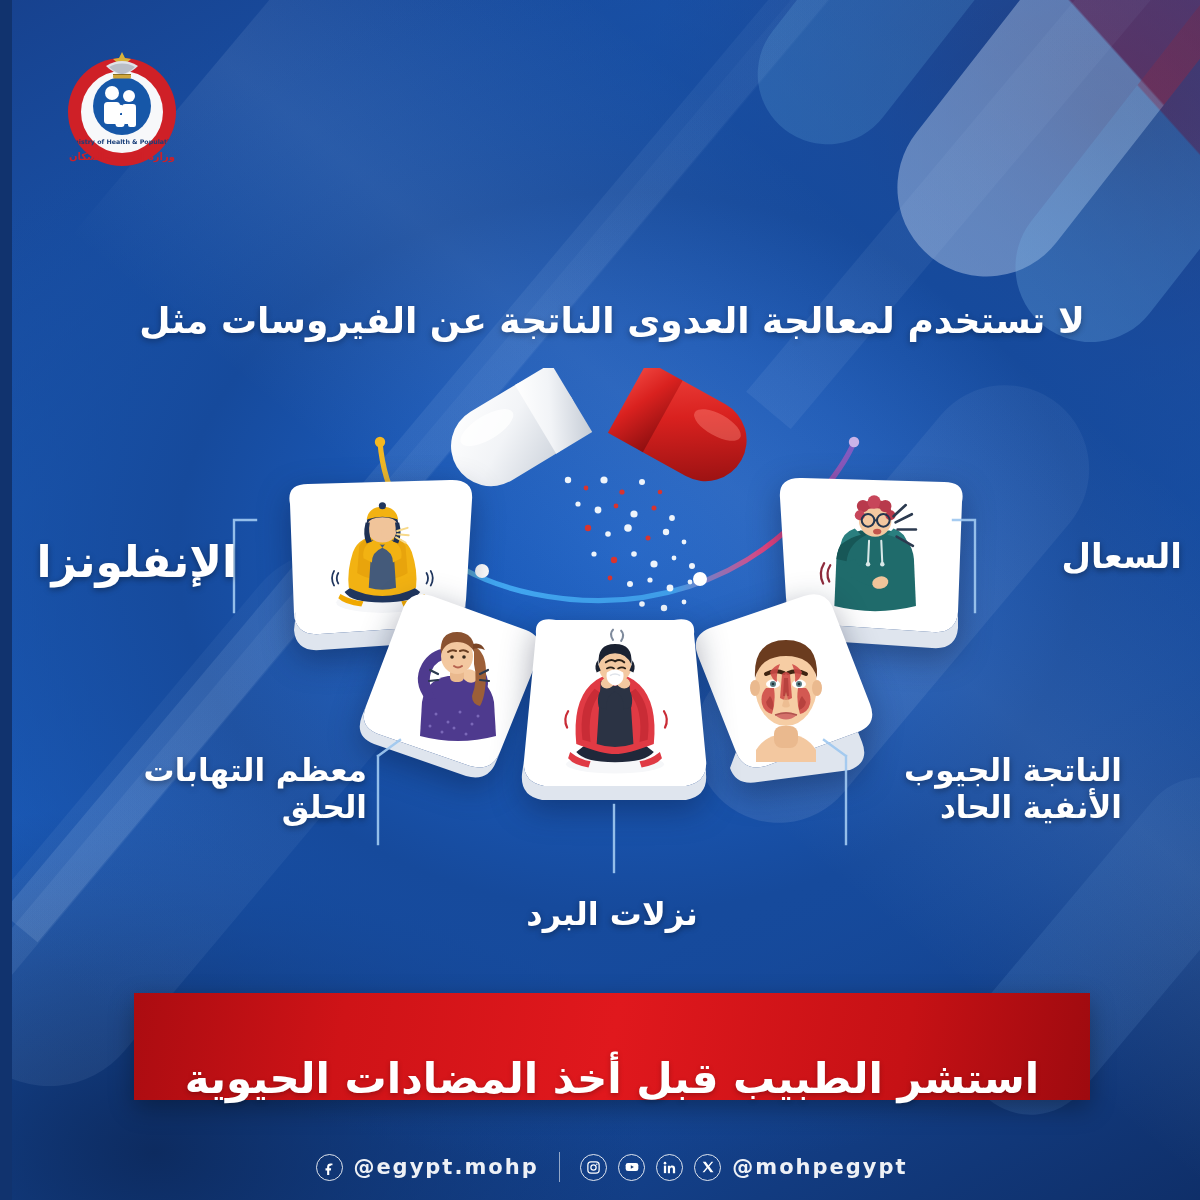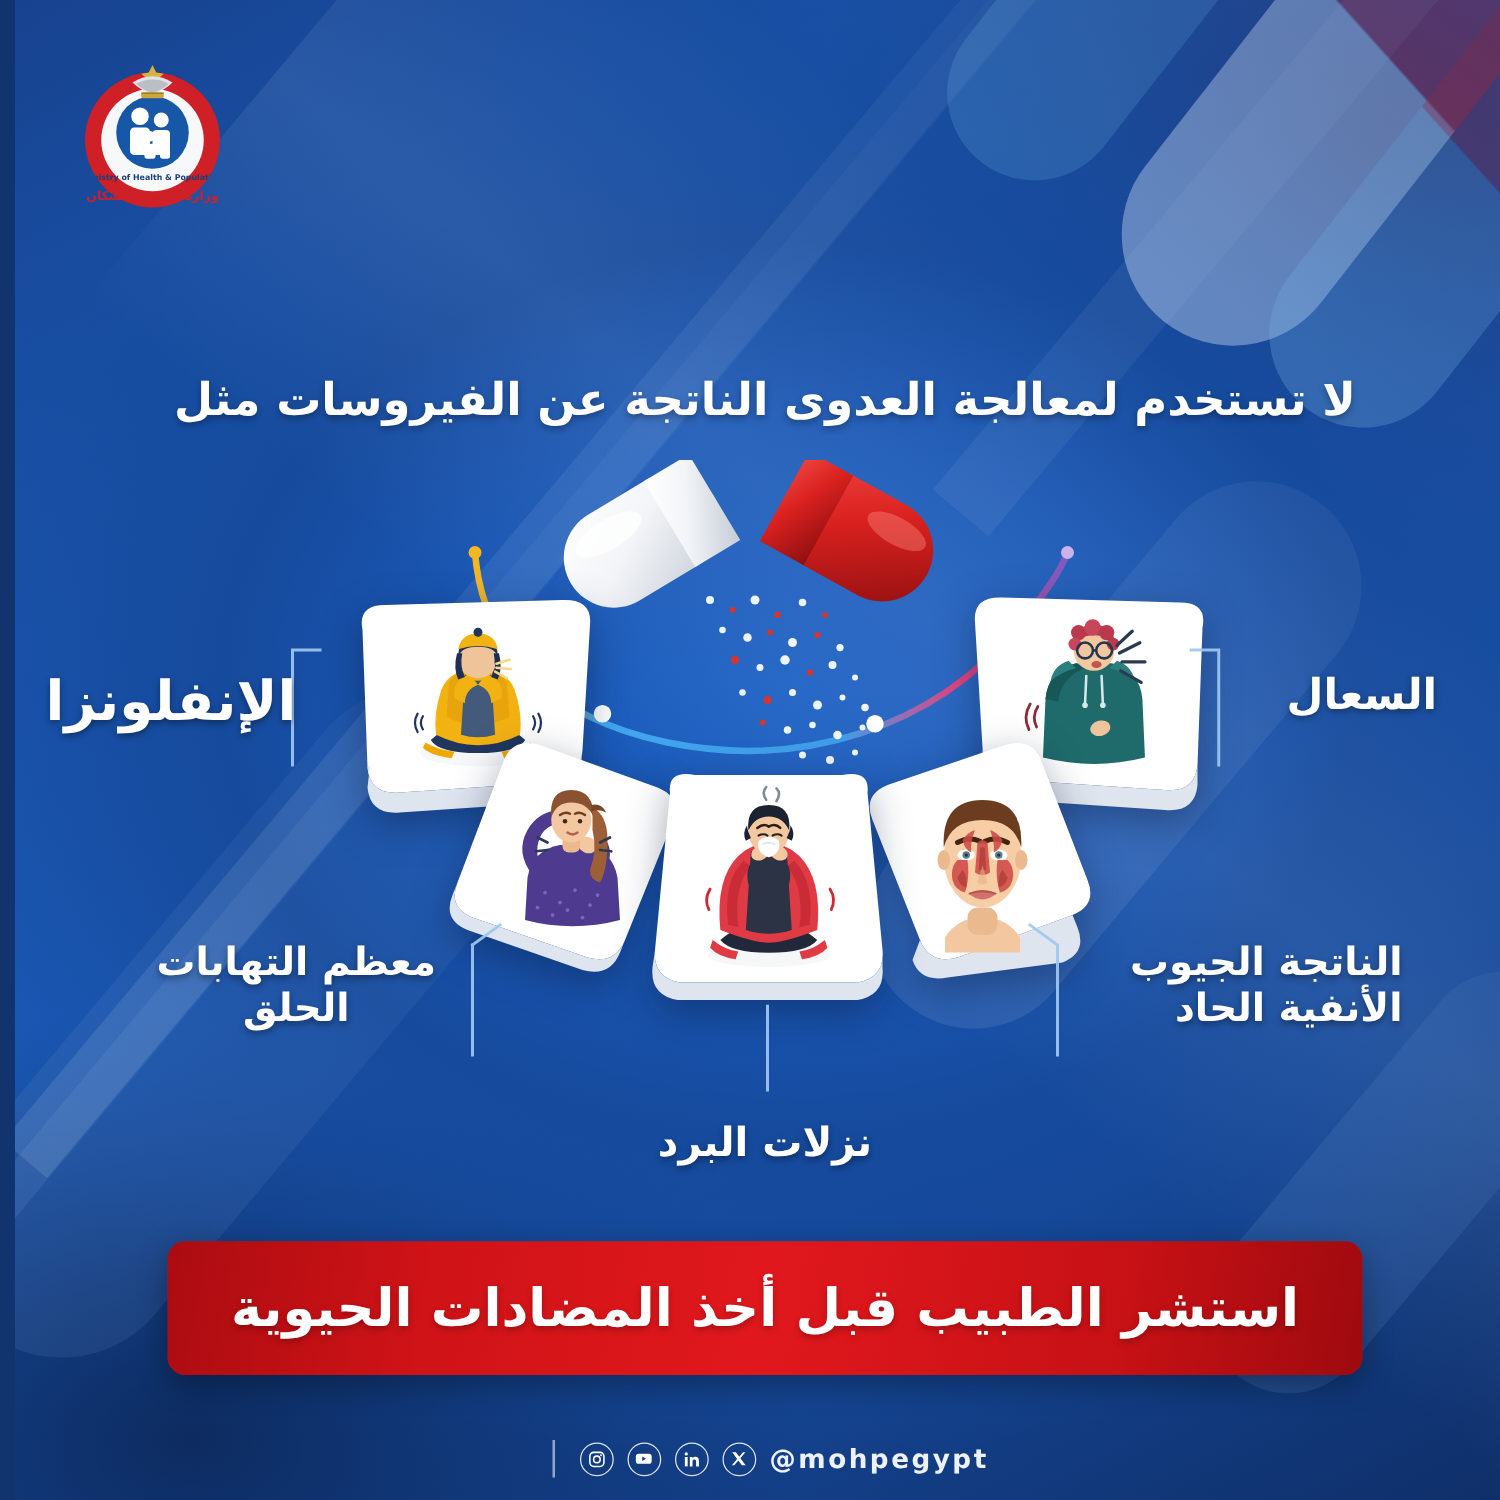--- a/index.html
+++ b/index.html
@@ -100,32 +100,32 @@
 
   
   #connectors { position:absolute; top:0; left:0; width:1200px; height:1200px; pointer-events:none; }
 
   
   .label {
     position:absolute; color:#ffffff; font-weight:700;
     text-shadow:0 2px 6px rgba(0,0,0,.38); line-height:1.2;
   }
   #label-flu      { top:536px; left:40px;  width:185px; font-size:44px; text-align:right; }
-  #label-cough    { top:536px; left:985px; width:185px; font-size:34px; text-align:center; }
-  #label-throat   { top:752px; left:95px;  width:260px; font-size:31px; text-align:center; }
+  #label-cough    { top:536px; left:985px; width:185px; font-size:34px; text-align:right; }
+  #label-throat   { top:752px; left:95px;  width:260px; font-size:31px; text-align:right; }
   #label-sinus    { top:752px; left:850px; width:260px; font-size:31px; text-align:right; }
   #label-cold     { top:895px; left:440px; width:320px; font-size:32px; text-align:center; }
 
   
   #footer-banner {
     position:absolute; top:993px; left:122px; width:956px; height:107px;
-    border-radius:14px;
+    border-radius:0;
     background:linear-gradient(100deg, #ab0c11 0%, #cf1317 22%, #e0181d 50%, #c61115 80%, #9e0a0f 100%);
     box-shadow:0 8px 24px rgba(0,0,0,.32);
-    display:flex; align-items:center; justify-content:center;
+    display:flex; align-items:flex-end; justify-content:center;
   }
   #footer-banner .txt {
     color:#fff; font-size:42px; font-weight:700; line-height:1;
     text-shadow:0 2px 5px rgba(0,0,0,.25);
   }
 
   
   #social {
     position:absolute; top:1143px; left:0; width:1200px; height:48px;
     display:flex; align-items:center; justify-content:center; gap:11px; direction:ltr;
@@ -541,20 +541,28 @@
   </div>
 
   <div class="label" id="label-cold">نزلات البرد</div>
 
   <div id="footer-banner">
     <span class="txt">استشر الطبيب قبل أخذ المضادات الحيوية</span>
   </div>
 
   <div id="social">
 
+    <div class="s-group">
+      <span class="s-icon">
+        <svg width="15" height="15" viewBox="0 0 24 24" fill="#ffffff">
+          <path d="M14.5 8.5h2.2V5.6c-.4-.05-1.7-.18-3.2-.18-3.2 0-5.3 1.9-5.3 5.4v2.5H5.6v3.3h2.6v8.4h3.4v-8.4h2.6l.4-3.3h-3v-2.2c0-1 .3-1.6 1.9-1.6z"></path>
+        </svg>
+      </span>
+      <span class="s-handle">@egypt.mohp</span>
+    </div>
 
     <span class="s-div"></span>
 
     <span class="s-icon">
       <svg width="15" height="15" viewBox="0 0 24 24" fill="none" stroke="#ffffff" stroke-width="2">
         <rect x="3" y="3" width="18" height="18" rx="5"></rect>
         <circle cx="12" cy="12" r="4.2"></circle>
         <circle cx="17.3" cy="6.7" r="1.2" fill="#ffffff" stroke="none"></circle>
       </svg>
     </span>

